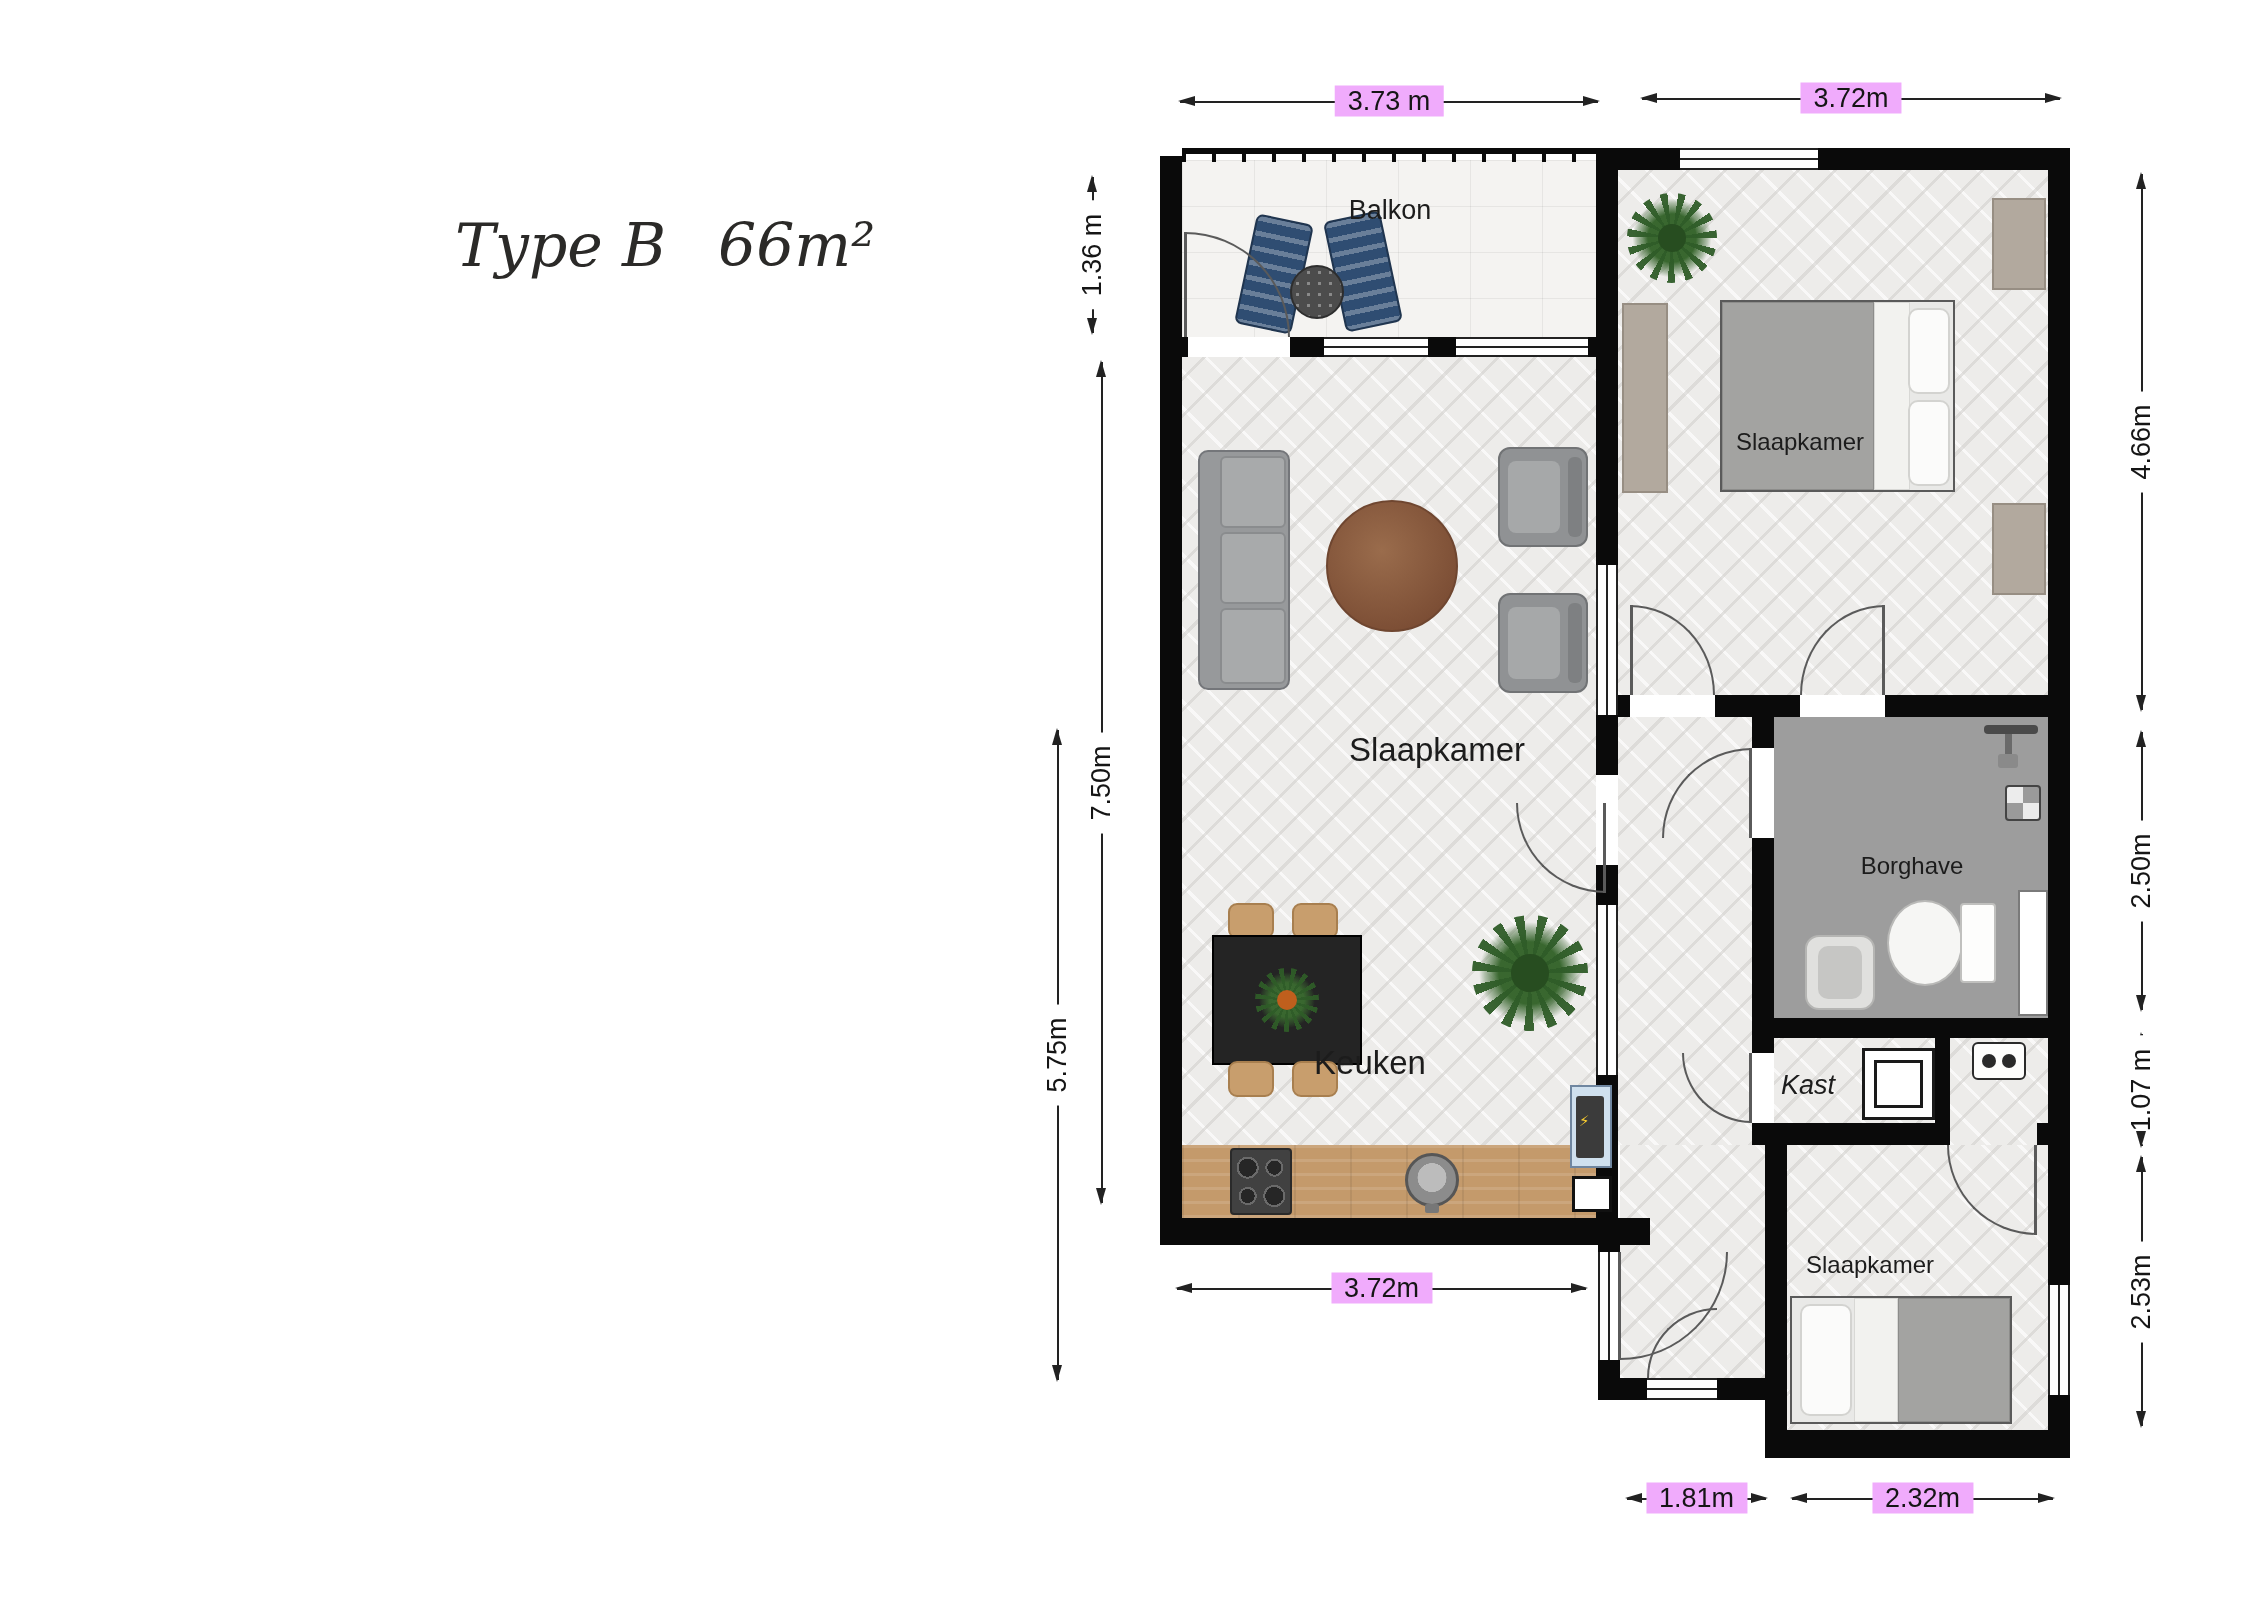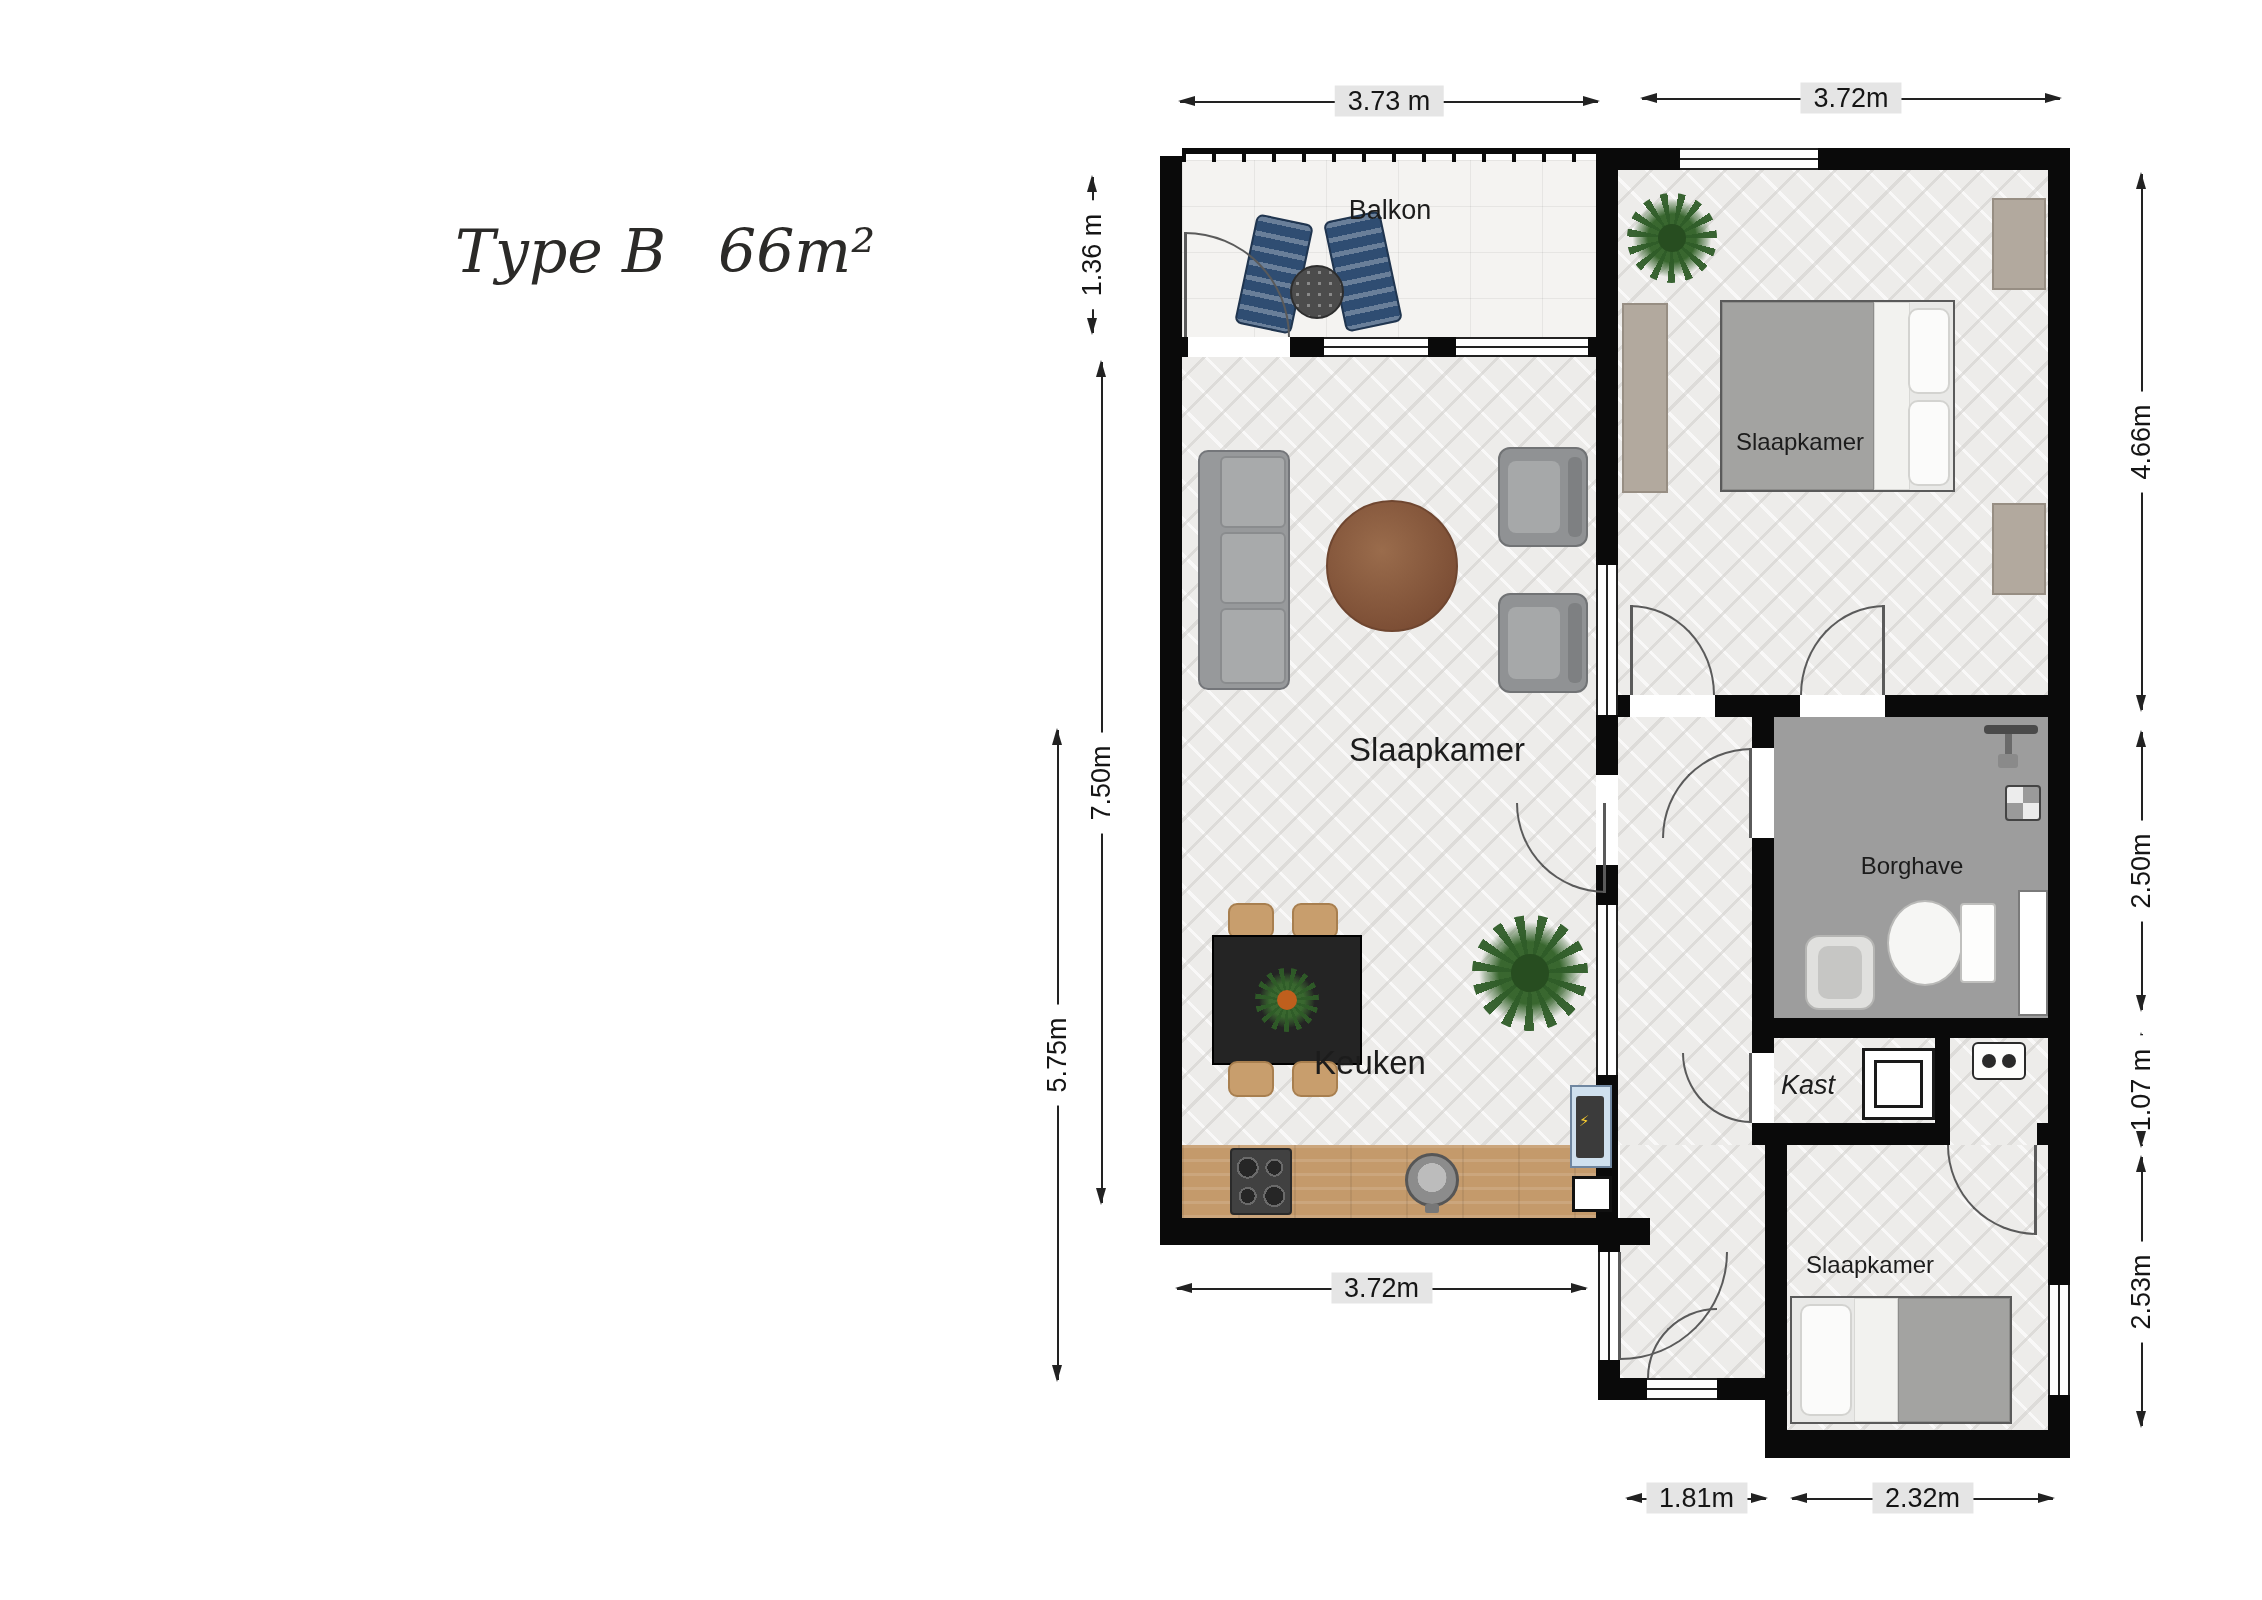--- a/index.html
+++ b/index.html
@@ -3,21 +3,21 @@
 <meta charset="utf-8">
 <style>
   html,body{margin:0;padding:0;background:#ffffff;}
   body{width:2262px;height:1600px;position:relative;overflow:hidden;
        font-family:"Liberation Sans","DejaVu Sans",sans-serif;color:#1f1f1f;}
 
   
   #title-block{position:absolute;left:455px;top:200px;}
   #title-block h1{margin:0;font-family:"DejaVu Serif",serif;font-style:italic;font-weight:700;
                   font-size:78px;color:#211e1c;letter-spacing:1px;}
-  #subtitle{display:flex;gap:52px;margin-top:16px;font-family:"DejaVu Serif",serif;
+  #subtitle{display:flex;gap:52px;margin-top:10px;font-family:"DejaVu Serif",serif;
             font-style:italic;font-size:60px;color:#2b2a28;}
 
   
   #plan{position:absolute;left:1160px;top:148px;width:910px;height:1312px;}
   #plan *{position:absolute;box-sizing:border-box;}
 
   .floor-wood{background-color:#edecea;z-index:0;
     background-image:repeating-linear-gradient(315deg,rgba(205,203,200,.5) 0 3px,transparent 3px 26px),
                      repeating-linear-gradient(45deg,rgba(255,255,255,.65) 0 3px,transparent 3px 26px);}
   .floor-tile{background-color:#f4f3f1;z-index:0;
@@ -110,21 +110,21 @@
       border-top:5.5px solid transparent;border-bottom:5.5px solid transparent;}
   .dim-h::before{left:0;border-right:17px solid #222;}
   .dim-h::after{right:0;border-left:17px solid #222;}
   .dim-v{width:24px;}
   .dim-v .line{position:absolute;top:2px;bottom:2px;left:50%;width:1.6px;background:#222;}
   .dim-v::before,.dim-v::after{content:'';position:absolute;left:50%;transform:translateX(-50%);
       border-left:5.5px solid transparent;border-right:5.5px solid transparent;}
   .dim-v::before{top:0;border-bottom:17px solid #222;}
   .dim-v::after{bottom:0;border-top:17px solid #222;}
   .dim-h .lbl{position:absolute;left:50%;top:50%;transform:translate(-50%,-50%);
-      background:#e5e5e5;padding:0 13px;font-size:27px;white-space:nowrap;color:#151515;}
+      background:#f0abfc;padding:0 13px;font-size:27px;white-space:nowrap;color:#151515;}
   .dim-v .lbl{position:absolute;left:50%;top:50%;transform:translate(-50%,-50%) rotate(-90deg);
       background:#fff;padding:0 13px;font-size:27px;white-space:nowrap;color:#151515;}
 </style>
 </head>
 <body>
 
 <div id="title-block">
   <div id="subtitle">
     <span>Type B</span>
     <span>66m²</span>

